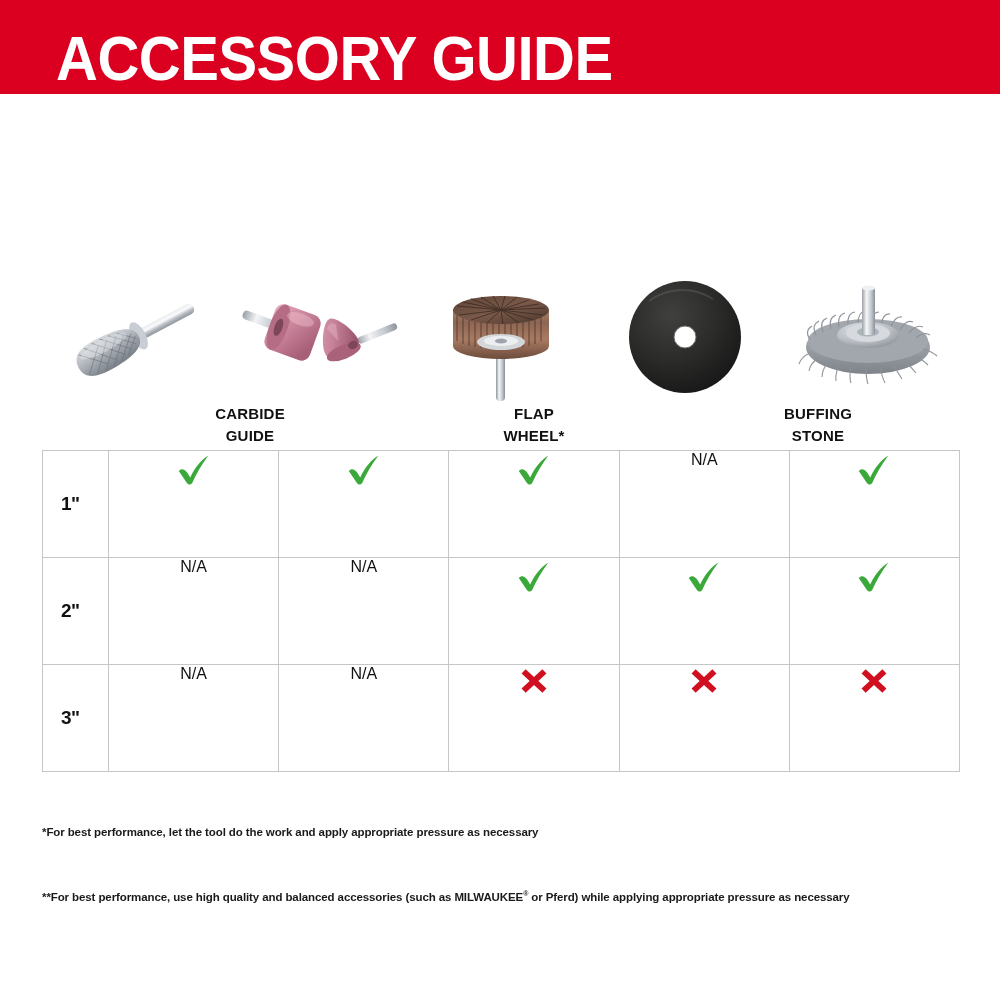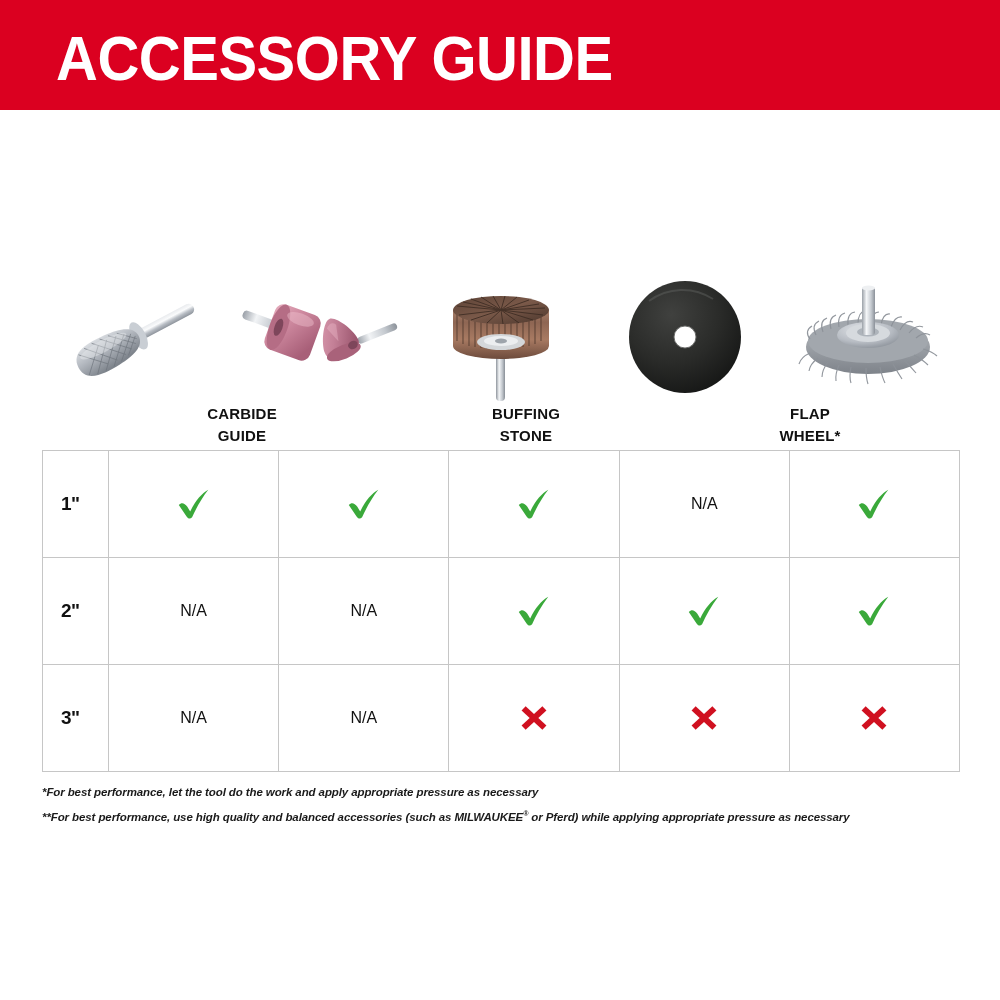--- a/index.html
+++ b/index.html
@@ -6,21 +6,21 @@
   body{
     width:1000px;height:1000px;
     background:#ffffff;
     font-family:"Liberation Sans", sans-serif;
     overflow:hidden;
     position:relative;
   }
 
   
   .banner{
-    position:absolute;left:0;top:0;width:1000px;height:110px;
+    position:absolute;left:0;top:0;width:1000px;height:94px;
     background:#db0020;
   }
   .banner-title{
     position:absolute;left:56px;top:22px;
     font-family:"Liberation Sans", sans-serif;
     font-weight:bold;
     font-size:63px;
     line-height:72px;
     letter-spacing:-0.5px;
     color:#ffffff;
@@ -36,21 +36,21 @@
   }
   .product-cell{
     flex:0 0 183.6px;
     position:relative;
     height:150px;
   }
   .art{position:absolute;left:0;right:0;bottom:0;height:130px;}
 
   
   .col-headers{
-    position:absolute;left:100px;top:403px;width:852px;height:46px;
+    position:absolute;left:108px;top:403px;width:852px;height:46px;
     display:flex;
   }
   .col-header{
     flex:1 1 0;
     text-align:center;
     font-size:15px;
     font-weight:bold;
     color:#111111;
     line-height:22px;
     letter-spacing:0.2px;
@@ -76,38 +76,38 @@
     padding-left:18px;
     box-sizing:border-box;
     border-right:1px solid #c6c6c6;
     font-size:19px;font-weight:bold;color:#111111;
     letter-spacing:-0.5px;
   }
   .cell{
     flex:1 1 0;
     border-right:1px solid #c6c6c6;
     box-sizing:border-box;
-    display:flex;align-items:center;justify-content:center;
+    display:flex;align-items:flex-start;justify-content:center;
   }
   .cell:last-child{border-right:none;}
   .cell .na{font-size:16px;color:#111111;font-weight:normal;}
   .cell svg{display:block;}
 
   
   .footnotes{
     position:absolute;left:42px;top:782px;width:920px;
   }
   .footnote{
     font-size:11.5px;
-    font-style:italic;
     font-weight:bold;
     color:#1a1a1a;
     line-height:21px;
     white-space:nowrap;
     letter-spacing:-0.1px;
+    margin-top:40px;
   }
   .footnote sup{font-size:7px;vertical-align:super;}
 </style>
 </head>
 <body>
 
 <div class="banner">
   <div class="banner-title">ACCESSORY GUIDE</div>
 </div>
 
@@ -336,26 +336,26 @@
   </div>
 
 </div>
 
 <div class="col-headers">
   <div class="col-header">
     <div>CARBIDE</div>
     <div>GUIDE</div>
   </div>
   <div class="col-header">
+    <div>FLAP</div>
+    <div>WHEEL*</div>
+  </div>
+  <div class="col-header">
     <div>BUFFING</div>
     <div>STONE</div>
-  </div>
-  <div class="col-header">
-    <div>FLAP</div>
-    <div>WHEEL*</div>
   </div>
 </div>
 
 <div class="grid">
 
   <div class="grid-row">
     <div class="rowlabel">1"</div>
     <div class="cell">
         <svg viewBox="0 0 40 40" width="38" height="38">
           <path d="M4 21 C7 18 10 19 13 23 L16 28 C21 17 28 9 35 5 C28 14 22 25 18 34 C16 36 14 36 12 33 Z" fill="#3aa93a"></path>

